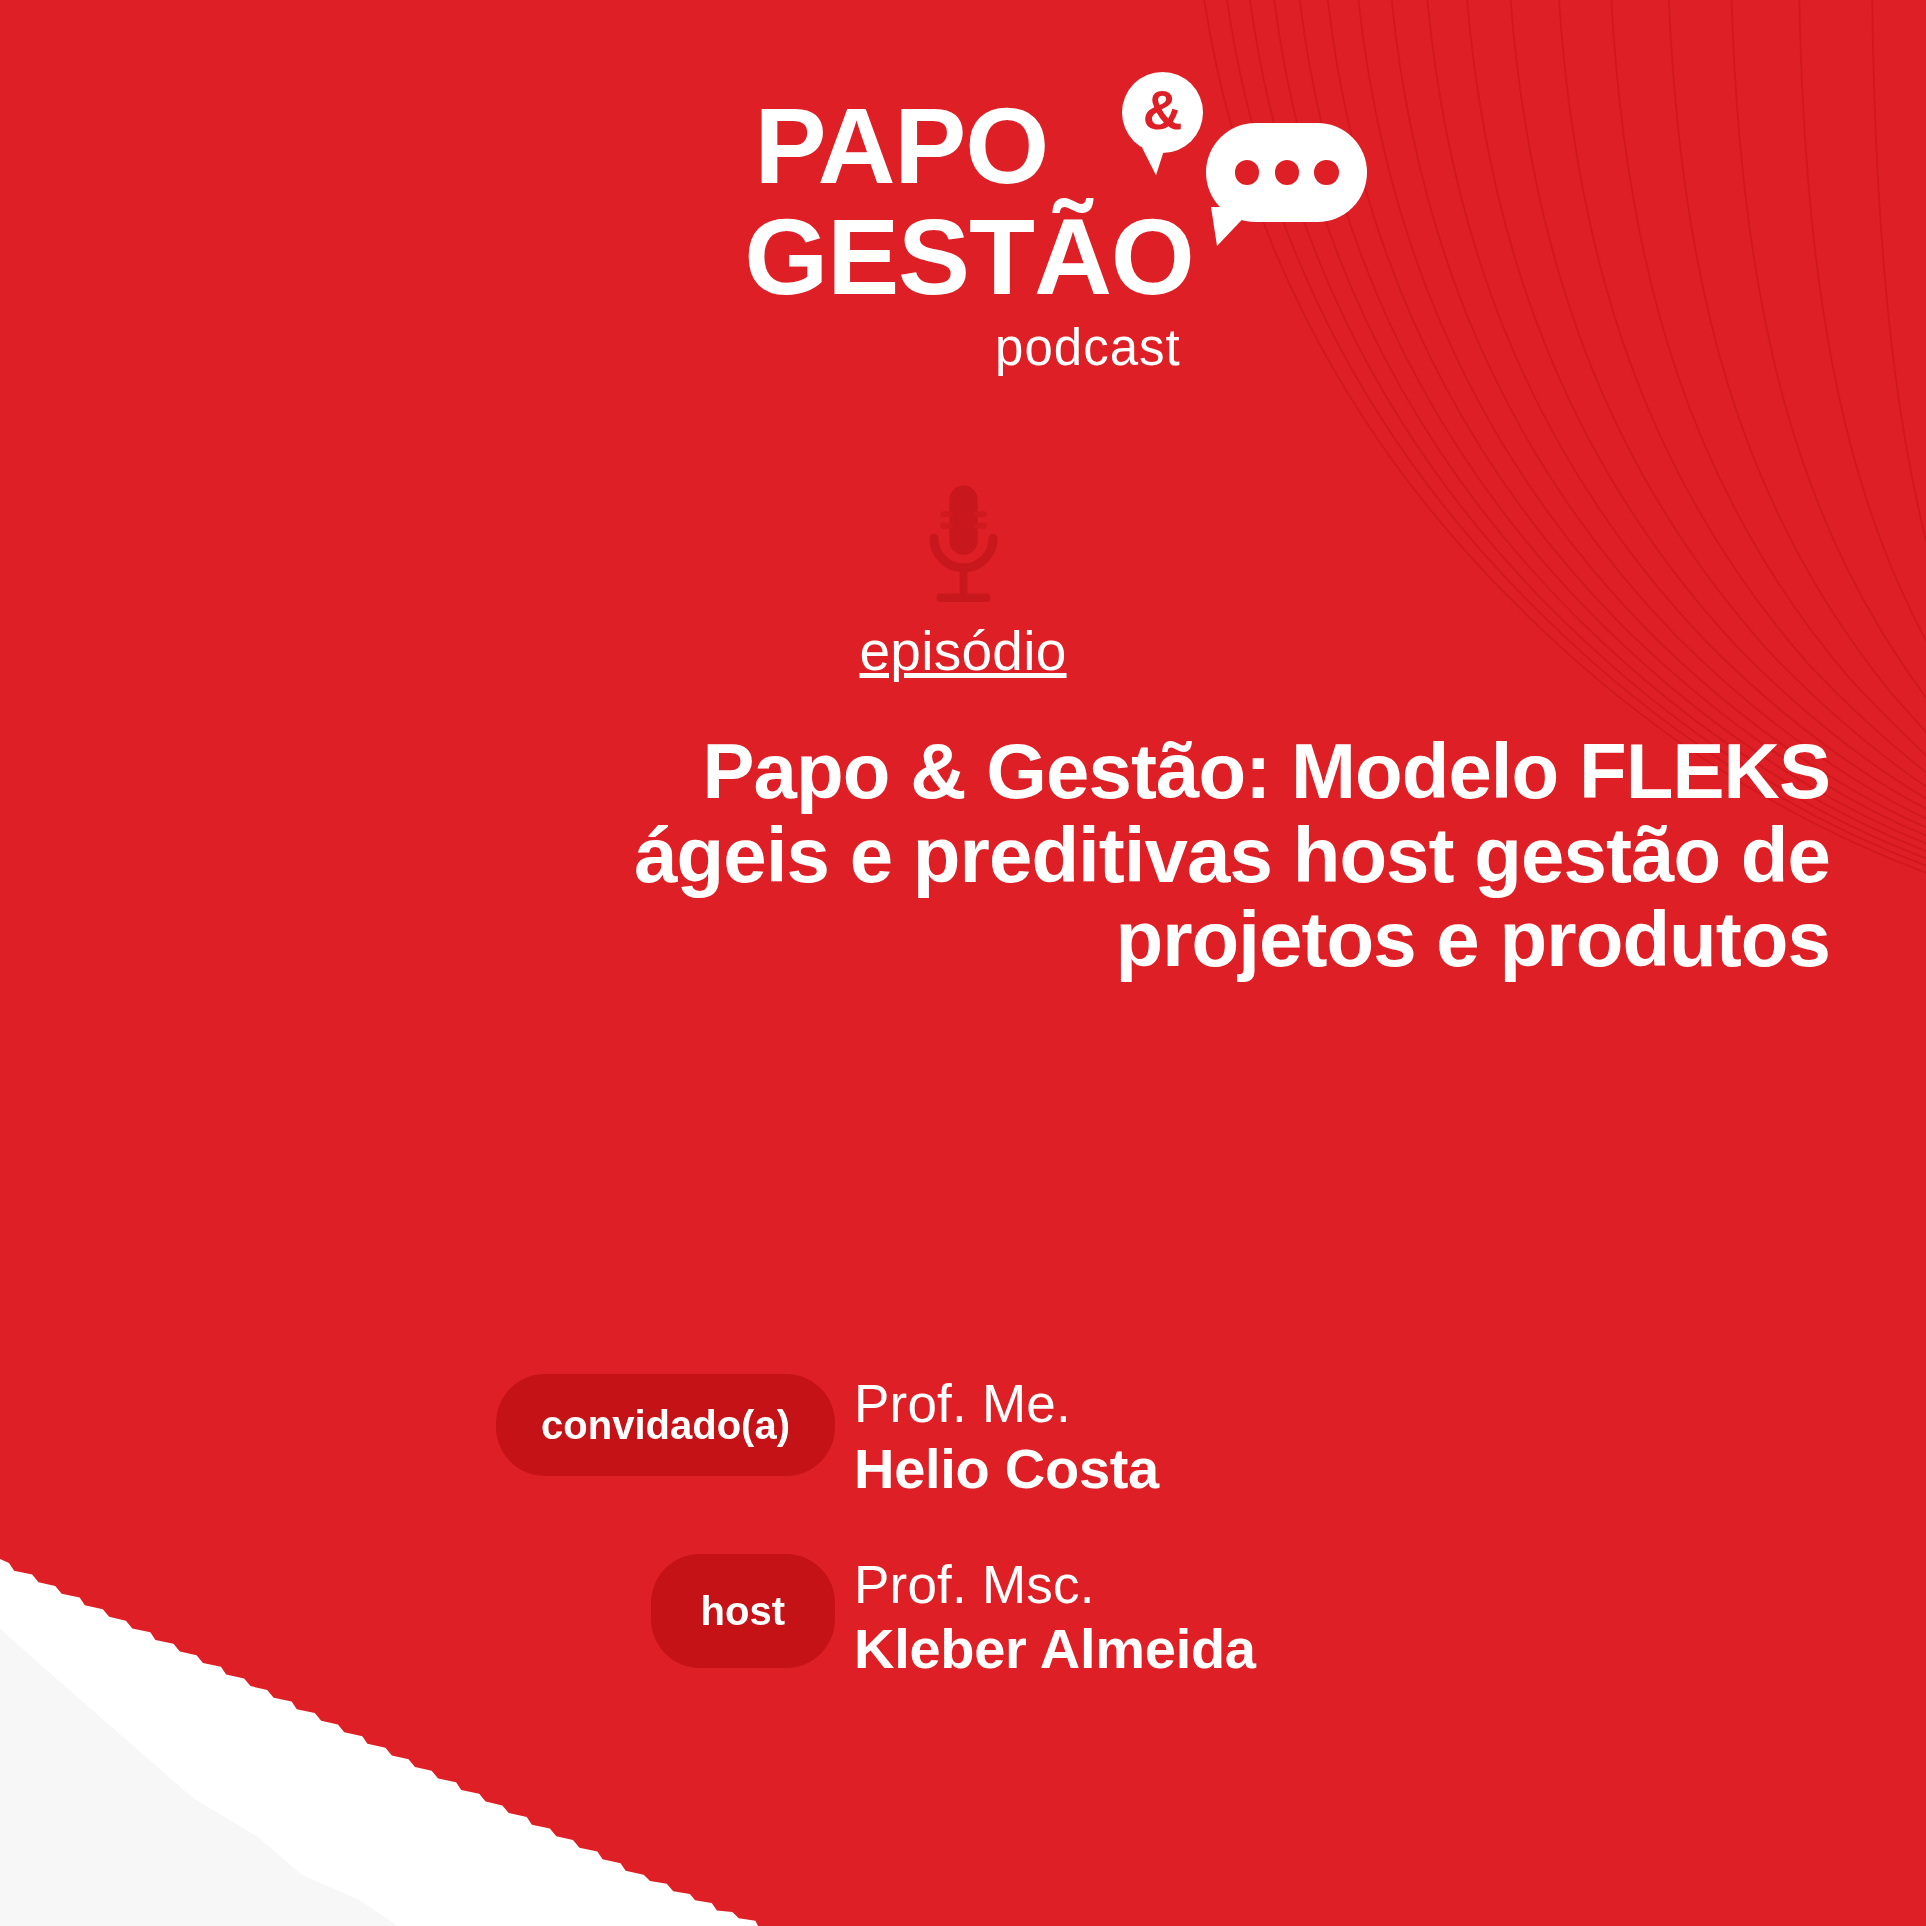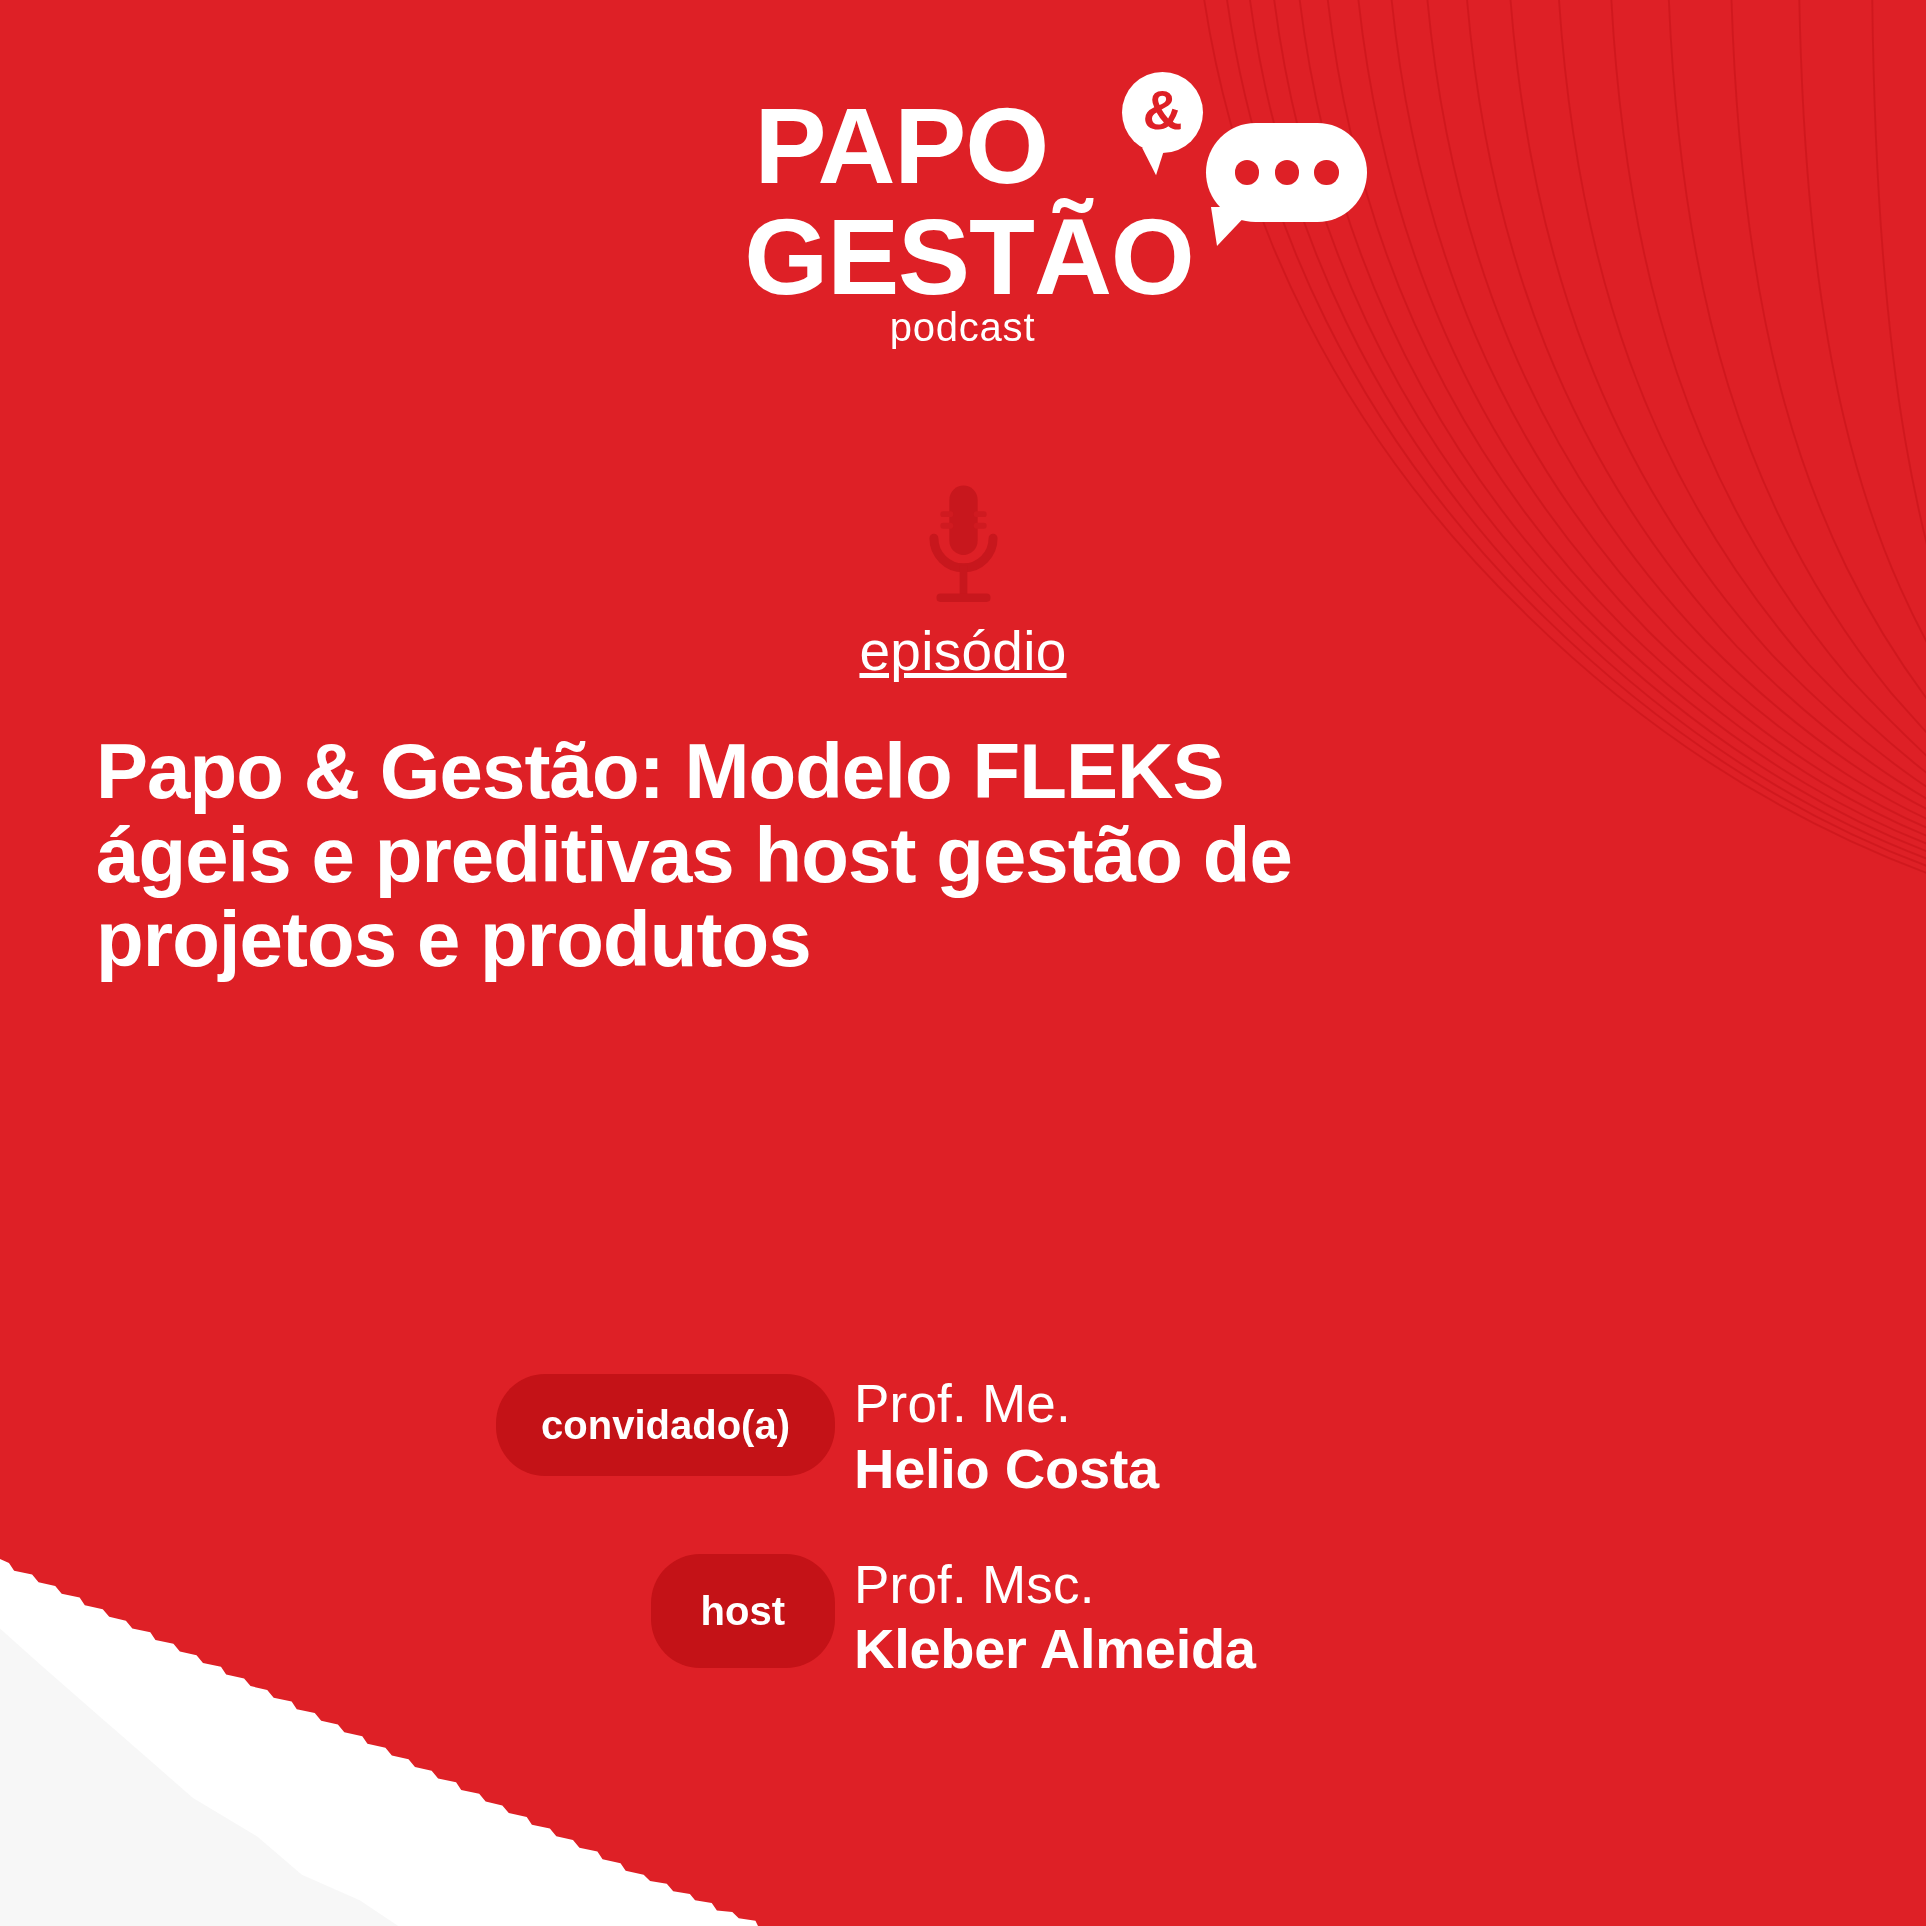--- a/index.html
+++ b/index.html
@@ -120,25 +120,25 @@
     bottom: -24.4px;
     width: 0;
     height: 0;
     border-left: 6.4px solid transparent;
     border-right: 37px solid transparent;
     border-top: 39px solid #FFFFFF;
   }
 
   .podcast-word {
     display: block;
-    margin-top: 1px;
-    text-align: center;
+    margin-top: 16px;
+    text-align: right;
     padding-right: 13px;
     color: #FFFFFF;
-    font-size: 40px;
+    font-size: 51px;
     font-weight: 300;
     letter-spacing: .02em;
     line-height: 1;
   }
 
   
   .mic-wrap {
     position: absolute;
     left: 0;
     right: 0;
@@ -161,21 +161,21 @@
     line-height: 1.15;
     text-decoration: underline;
   }
 
   
   .title {
     position: absolute;
     left: 96px;
     right: 96px;
     top: 729px;
-    text-align: left;
+    text-align: right;
     color: #FFFFFF;
     font-weight: 800;
     font-size: 78px;
     line-height: 1.08;
     letter-spacing: -0.012em;
   }
   .title .tline { display: block; }
 
   
   .credits {

